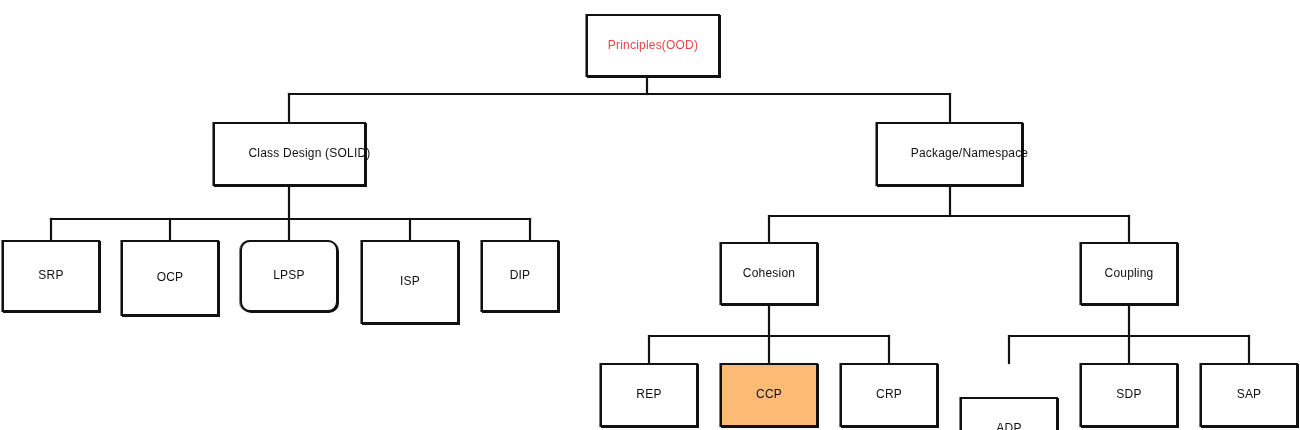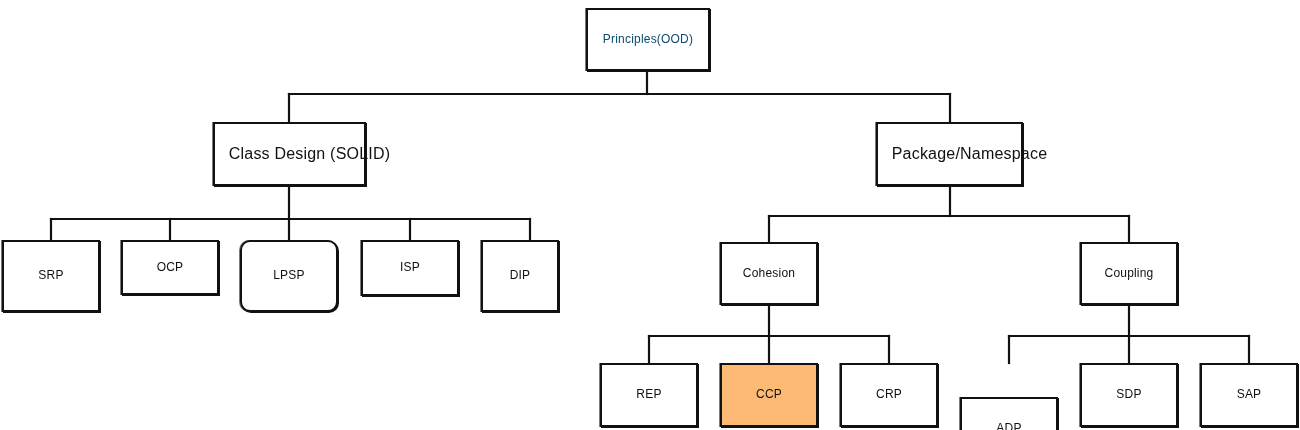--- a/index.html
+++ b/index.html
@@ -38,21 +38,21 @@
     letter-spacing: 0.2px;
     
     box-shadow: 1px 1px 0 0 #111111, -1px 0 0 0 rgba(17,17,17,0.55);
   }
   .node .label {
     display: block;
     padding: 0 4px;
     white-space: nowrap;
   }
   .node.root    { font-size: 12px; }
-  .node.level2  { font-size: 16px; padding-left: 40px; }
+  .node.level2  { font-size: 12px; padding-left: 40px; }
   .node.level3  { font-size: 12px; }
   .node.leaf    { font-size: 12px; }
 </style>
 </head>
 <body>
 
 <div id="canvas" style="background: rgb(255, 255, 255);">
 
   <svg id="edges" viewBox="0 0 1300 430" xmlns="http://www.w3.org/2000/svg">
     <g stroke="#111111" stroke-width="2.2" fill="none" stroke-linecap="square">
@@ -82,42 +82,42 @@
       <path d="M889,336 L889,363"></path>
 
       <path d="M1129,305 L1129,336"></path>
       <path d="M1009,336 L1249,336"></path>
       <path d="M1009,336 L1009,363"></path>
       <path d="M1129,336 L1129,363"></path>
       <path d="M1249,336 L1249,363"></path>
     </g>
   </svg>
 
-  <div class="node root" style="left: 586px; top: 8px; width: 124px; height: 63px; background: rgb(255, 255, 255); border-color: rgb(17, 17, 17); color: #0c4a6e;">
+  <div class="node root" style="left: 586px; top: 14px; width: 134px; height: 63px; background: rgb(255, 255, 255); border-color: rgb(17, 17, 17); color: #ef4444;">
     <span class="label">Principles(OOD)</span>
   </div>
 
   <div class="node level2" style="left: 213px; top: 122px; width: 153px; height: 64px; background: rgb(255, 255, 255); border-color: rgb(17, 17, 17); color: rgb(17, 17, 17);">
     <span class="label">Class Design (SOLID)</span>
   </div>
 
   <div class="node level2" style="left: 876px; top: 122px; width: 147px; height: 64px; background: rgb(255, 255, 255); border-color: rgb(17, 17, 17); color: rgb(17, 17, 17); justify-content: center;">
     <span class="label">Package/Namespace</span>
   </div>
 
   <div class="node leaf" style="left: 2px; top: 240px; width: 98px; height: 72px; background: rgb(255, 255, 255); border-color: rgb(17, 17, 17); color: rgb(17, 17, 17);">
     <span class="label">SRP</span>
   </div>
-  <div class="node leaf" style="left: 121px; top: 240px; width: 98px; height: 55px; background: rgb(255, 255, 255); border-color: rgb(17, 17, 17); color: rgb(17, 17, 17);">
+  <div class="node leaf" style="left: 121px; top: 240px; width: 98px; height: 76px; background: rgb(255, 255, 255); border-color: rgb(17, 17, 17); color: rgb(17, 17, 17);">
     <span class="label">OCP</span>
   </div>
   <div class="node leaf" style="left: 240px; top: 240px; width: 98px; height: 72px; background: rgb(255, 255, 255); border-color: rgb(17, 17, 17); color: rgb(17, 17, 17); border-radius: 10px;">
     <span class="label">LPSP</span>
   </div>
-  <div class="node leaf" style="left: 361px; top: 240px; width: 98px; height: 56px; background: rgb(255, 255, 255); border-color: rgb(17, 17, 17); color: rgb(17, 17, 17);">
+  <div class="node leaf" style="left: 361px; top: 240px; width: 98px; height: 84px; background: rgb(255, 255, 255); border-color: rgb(17, 17, 17); color: rgb(17, 17, 17);">
     <span class="label">ISP</span>
   </div>
   <div class="node leaf" style="left: 481px; top: 240px; width: 78px; height: 72px; background: rgb(255, 255, 255); border-color: rgb(17, 17, 17); color: rgb(17, 17, 17);">
     <span class="label">DIP</span>
   </div>
 
   <div class="node level3" style="left: 720px; top: 242px; width: 98px; height: 63px; background: rgb(255, 255, 255); border-color: rgb(17, 17, 17); color: rgb(17, 17, 17);">
     <span class="label">Cohesion</span>
   </div>
   <div class="node level3" style="left: 1080px; top: 242px; width: 98px; height: 63px; background: rgb(255, 255, 255); border-color: rgb(17, 17, 17); color: rgb(17, 17, 17);">

